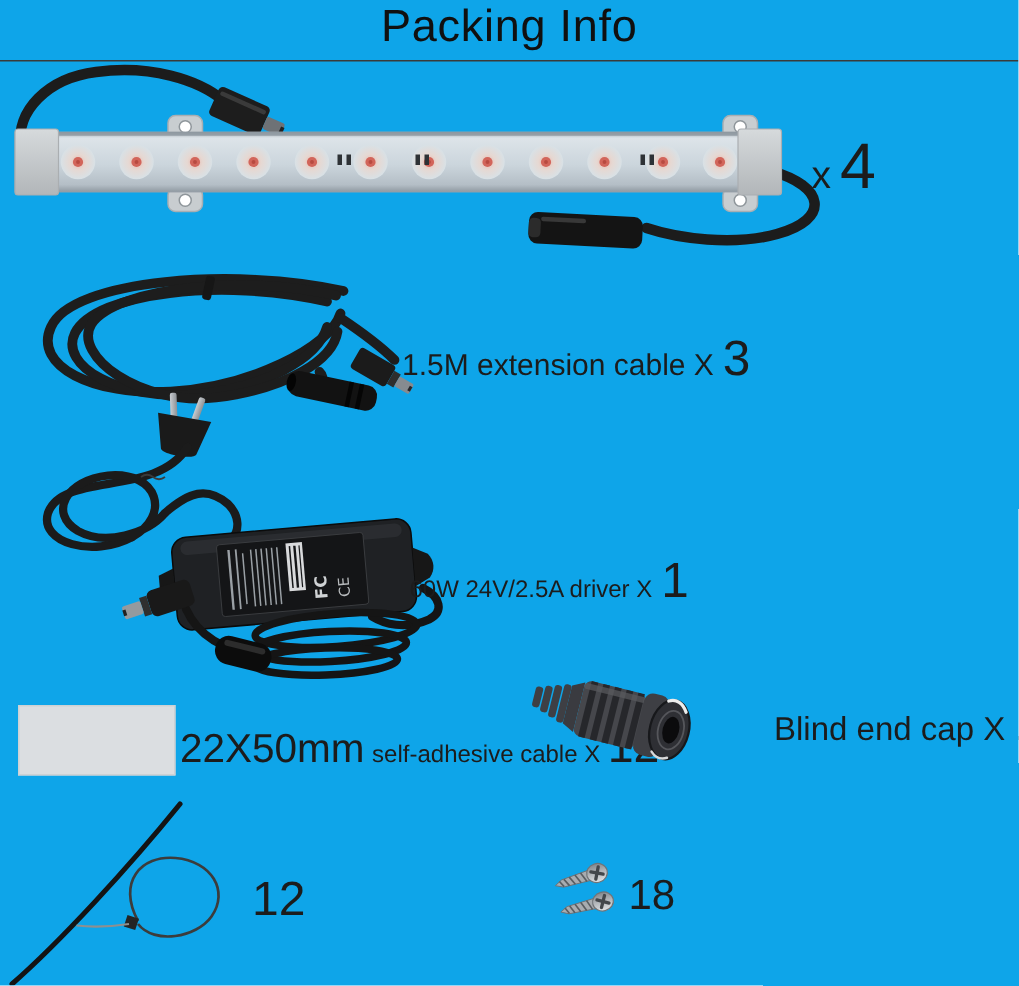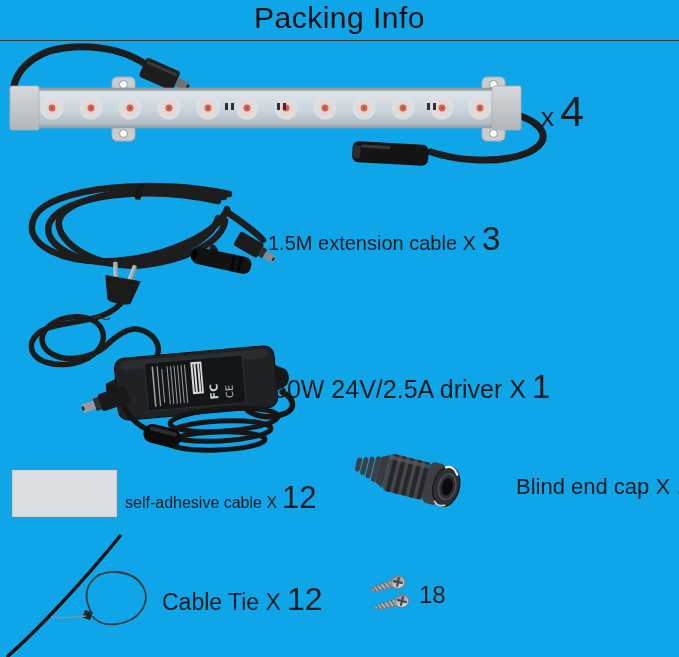--- a/index.html
+++ b/index.html
@@ -15,39 +15,39 @@
   .art{position:absolute;}
   .qty-label{position:absolute;display:flex;align-items:baseline;white-space:nowrap;line-height:1;color:var(--text,#1c1c1c);}
   .qty-label .n{margin-left:6px;}
   .led-qty{left:541px;top:90px;}
   .led-qty .x{font-size:26px;}
   .led-qty .n{font-size:43px;}
   .ext-label{left:268px;top:222px;}
   .ext-label .lbl{font-size:20px;text-align:right;}
   .ext-label .n{font-size:33px;}
   .drv-label{left:273px;top:370px;}
-  .drv-label .lbl{font-size:25px;}
+  .drv-label .lbl{font-size:16px;}
   .drv-label .n{font-size:33px;}
   .pads-rect{
     position:absolute;left:12px;top:470px;width:105px;height:47px;
     background:var(--pad_fill,#dbdee1);border:1px solid var(--pad_border,#cdd1d4);box-sizing:border-box;
   }
   .pads-label{left:120px;top:482px;}
   .pads-label .size{font-size:27px;}
   .pads-label .lbl{font-size:16px;margin-left:5px;}
   .pads-label .n{font-size:31px;margin-left:5px;}
   .cap-label{left:516px;top:464px;}
   .cap-label .lbl{font-size:22px;}
   .cap-label .n{font-size:35px;}
   .tie-label{left:162px;top:583px;}
   .tie-label .lbl{font-size:23px;}
   .tie-label .n{font-size:32px;}
   .scr-label{left:413px;top:583px;}
   .scr-label .lbl{font-size:22px;}
-  .scr-label .n{font-size:24px;text-align:center;}
+  .scr-label .n{font-size:28px;text-align:center;}
 </style>
 </head>
 <body>
 
 <div class="canvas">
 
   <h1 class="title">Packing Info</h1>
   <div class="divider"></div>
 
   <svg class="art" style="left:0;top:40px;" width="679" height="142" viewBox="0 0 679 142">
@@ -273,20 +273,21 @@
       <rect x="46" y="-2" width="2.2" height="4" fill="#222222"></rect>
     </g>
   </svg>
   <div class="qty-label drv-label">
     <span class="lbl">60W 24V/2.5A driver X</span>
     <span class="n">1</span>
   </div>
 
   <div class="pads-rect"></div>
   <div class="qty-label pads-label">
+    <span class="size">22X50mm</span>
     <span class="lbl">self-adhesive cable X</span>
     <span class="n">12</span>
   </div>
 
   <svg class="art" style="left:350px;top:438px;" width="112" height="72" viewBox="0 0 112 72">
     <g transform="translate(6,6) rotate(14 0 20)">
       <g fill="#3e3f44">
         <rect x="0" y="13" width="5" height="14" rx="2"></rect>
         <rect x="6" y="11" width="5" height="18" rx="2"></rect>
         <rect x="12" y="9" width="5" height="22" rx="2"></rect>
@@ -315,21 +316,20 @@
     <span class="n">1</span>
   </div>
 
   <svg class="art" style="left:0;top:528px;" width="320" height="129" viewBox="0 0 320 129">
     <path d="M120,8 C86,50 40,100 8,128" stroke="#141414" stroke-width="3.4" fill="none" stroke-linecap="round"></path>
     <path d="M92,86 C78,60 94,42 117,44 C141,46 153,66 141,83 C131,97 103,102 92,88" stroke="#3c3c3c" stroke-width="1.8" fill="none"></path>
     <rect transform="translate(85,82) rotate(18)" width="8" height="8" fill="#242424"></rect>
     <path d="M86,88 C72,90 60,90 51,89" stroke="#8f8f8f" stroke-width="1.5" fill="none"></path>
   </svg>
   <div class="qty-label tie-label">
-    <span class="lbl">Cable Tie X</span>
     <span class="n">12</span>
   </div>
 
   <svg class="art" style="left:352px;top:570px;" width="72" height="52" viewBox="0 0 72 52">
     <defs>
       <linearGradient id="scrG" x1="0" y1="0" x2="0" y2="1">
         <stop offset="0" stop-color="#dfe1e3"></stop>
           <stop offset="0.5" stop-color="#b3b7bb"></stop>
           <stop offset="1" stop-color="#83878b"></stop>
       </linearGradient>

